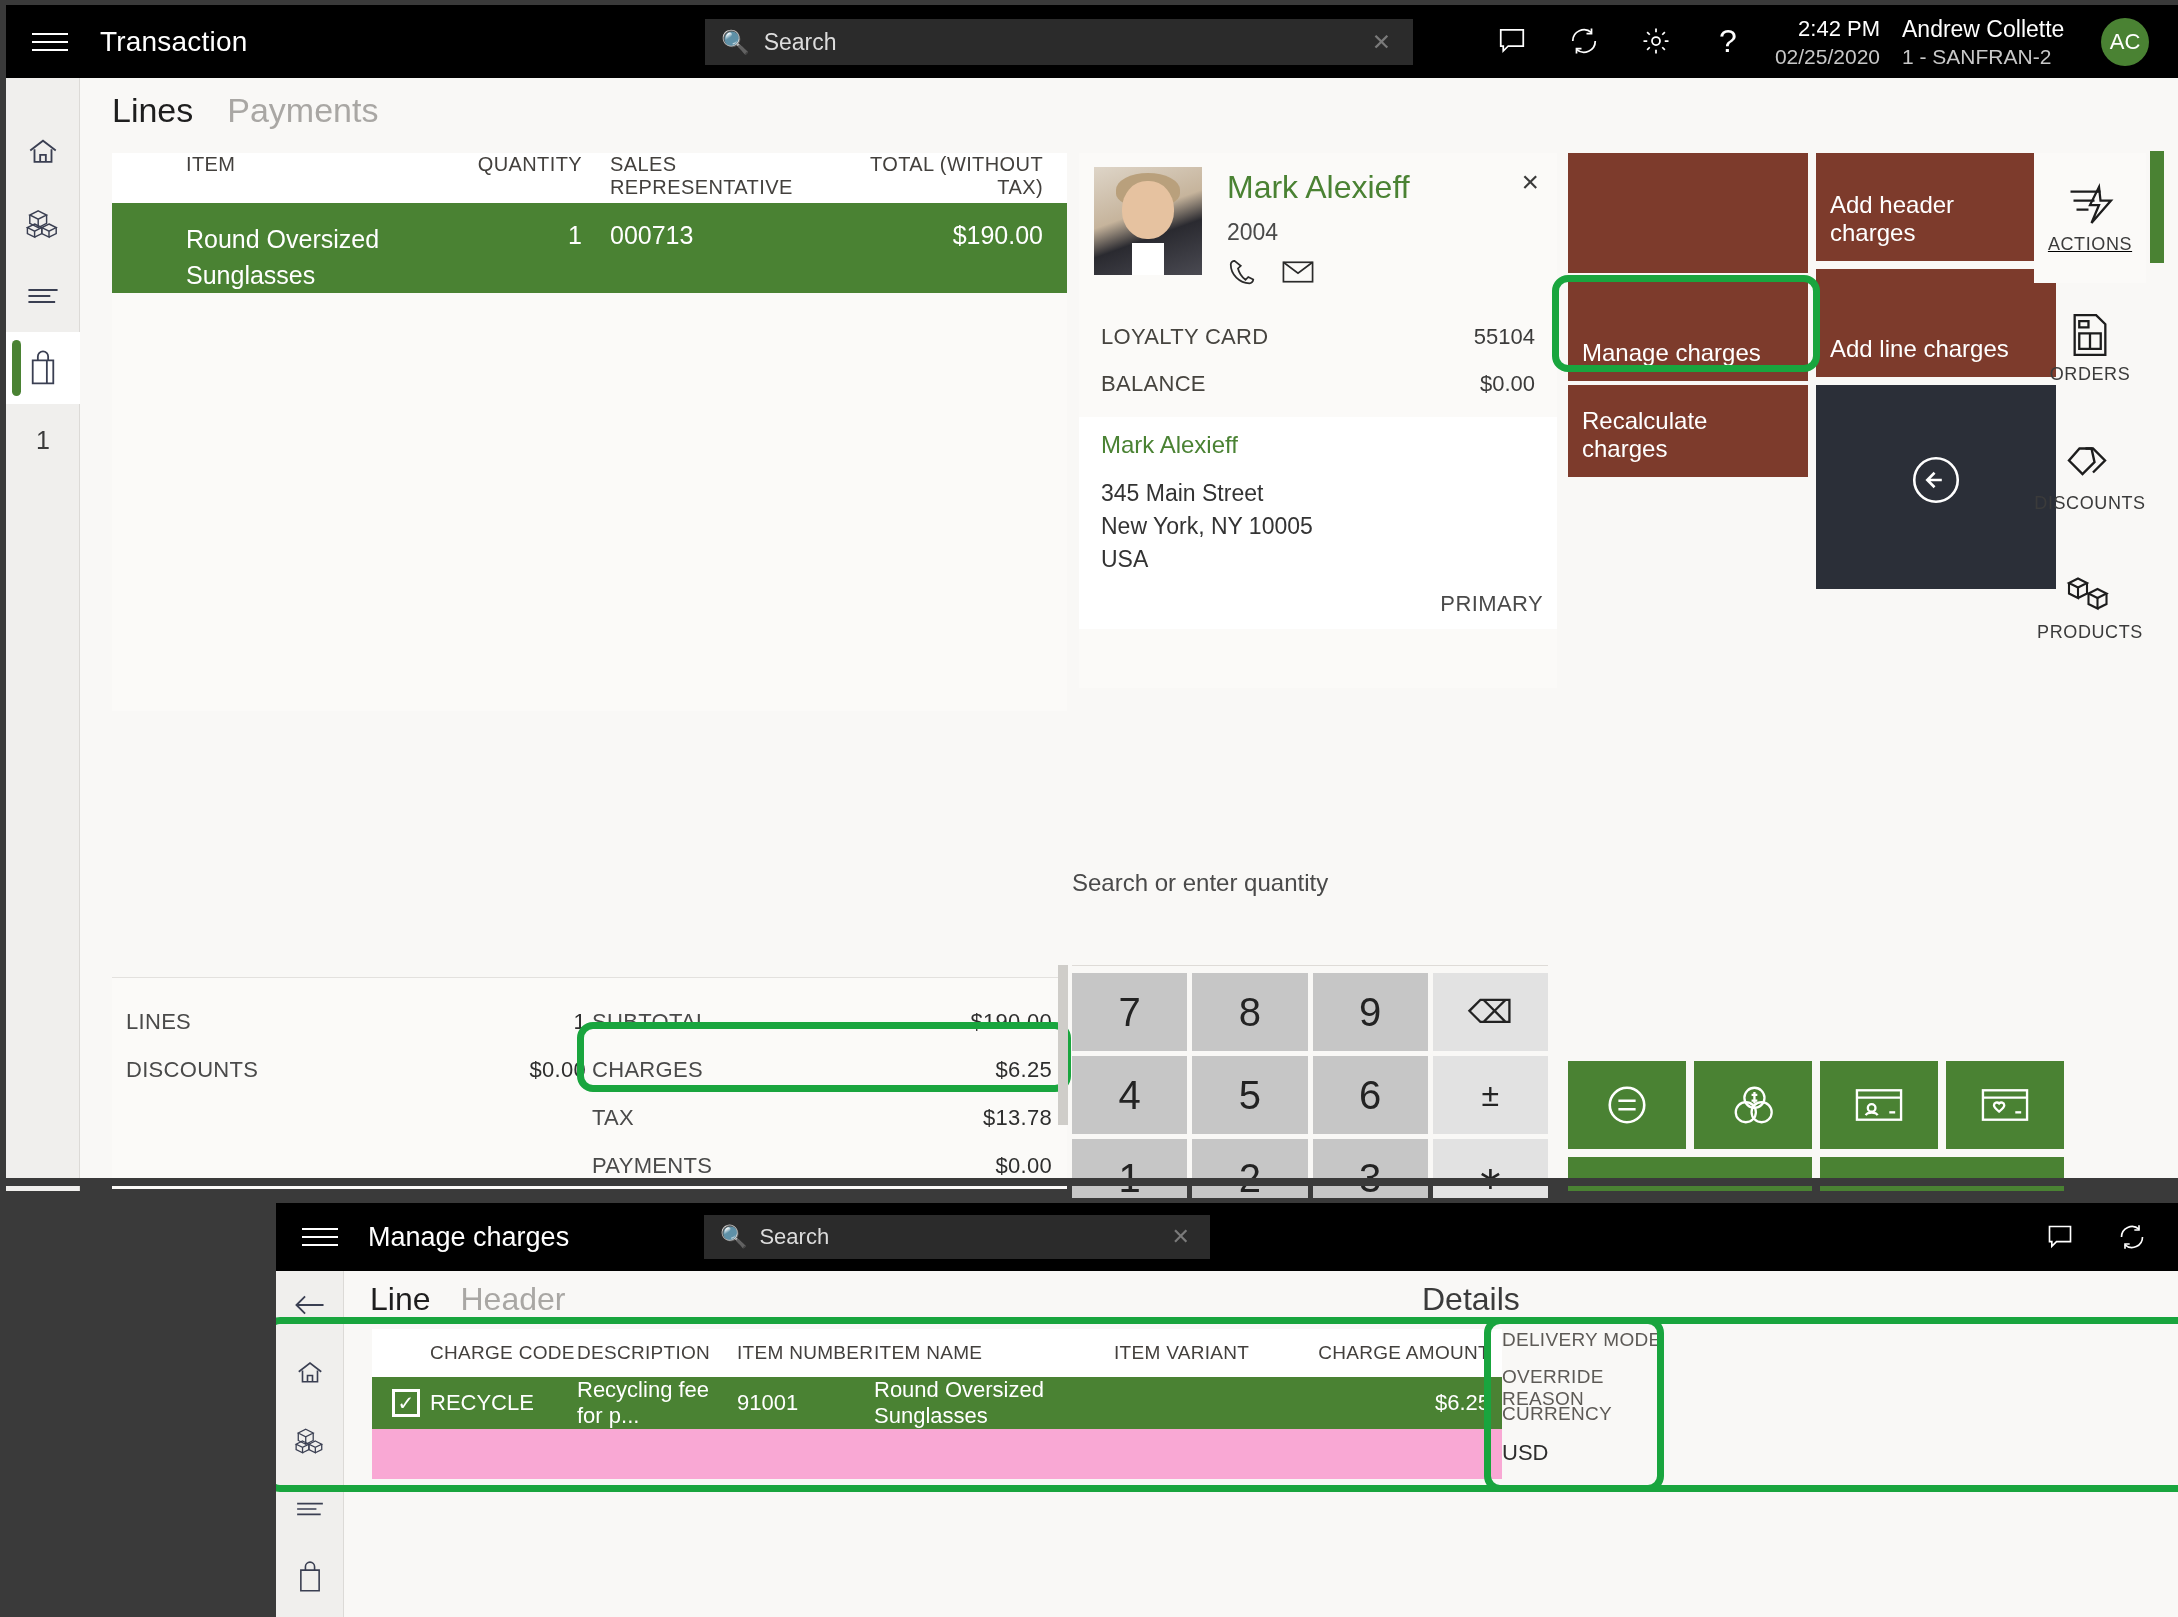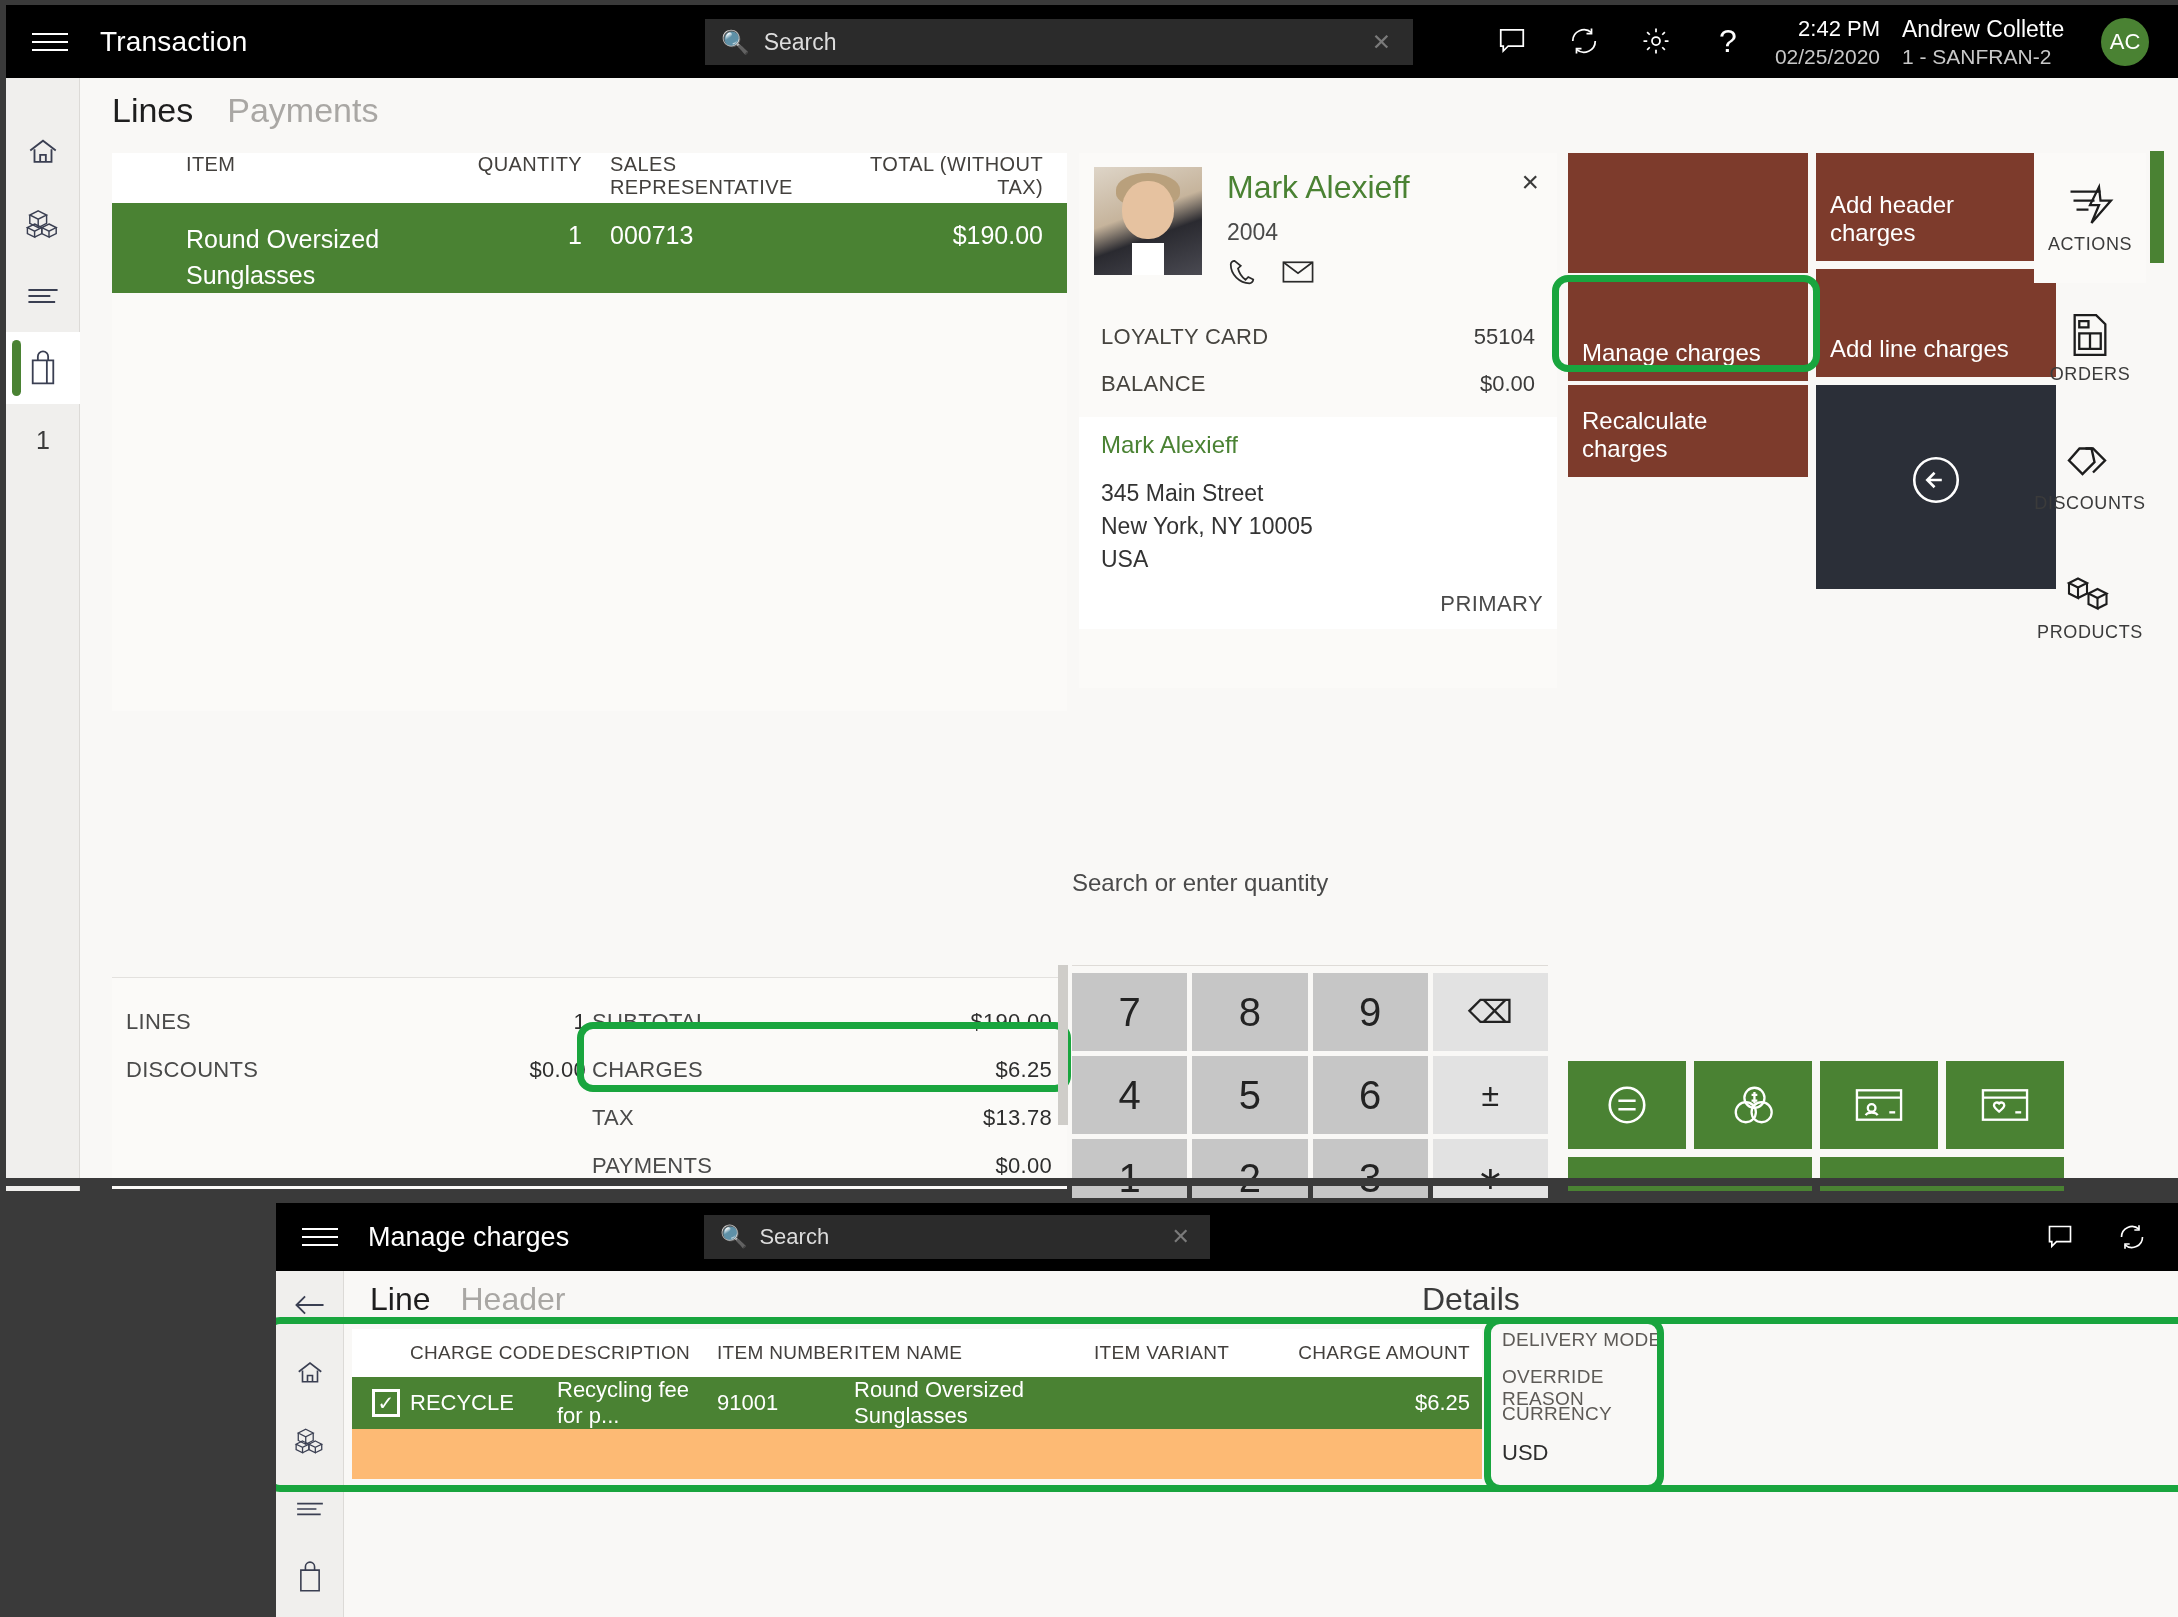--- a/index.html
+++ b/index.html
@@ -136,21 +136,21 @@
   .tile.dark { background: #2b2f38; align-items: center; justify-content: center; }
 
   .greenbox {
     position: absolute; border: 7px solid #19a53e; border-radius: 16px; pointer-events: none;
   }
 
   
   .iconrail { position: absolute; left: 2028px; top: 148px; width: 112px; }
   .irail-item { position: relative; width: 112px; height: 130px; display: flex; flex-direction: column;
                 align-items: center; justify-content: center; cursor: pointer; }
-  .irail-item.active { background: #fbfaf8; }
+  .irail-item.active { background: #fbfaf8; text-decoration: underline; }
   .irail-item .lbl { font-size: 18px; color: #3b3b3b; letter-spacing: .6px; margin-top: 6px; }
   .rail-scroll { position: absolute; left: 2144px; top: 146px; width: 14px; height: 112px; background: #4a8233; }
 
   
   .totals-wrap { position: absolute; left: 106px; top: 972px; width: 955px; height: 212px; background: #fbfaf8;
                  border-top: 1px solid #e3e1de; }
   .tot-left { position: absolute; left: 14px; top: 20px; width: 460px; }
   .tot-right { position: absolute; left: 480px; top: 20px; width: 460px; }
   .tot-row { display: flex; justify-content: space-between; height: 48px; align-items: center;
              font-size: 22px; color: #4a4a4a; letter-spacing: .3px; }
@@ -193,21 +193,21 @@
   .m-rail { position: absolute; left: 0; top: 68px; width: 68px; height: 351px; background: #f0efed;
             border-right: 1px solid #dcdad7; }
   .m-rail-item { width: 68px; height: 68px; display: flex; align-items: center; justify-content: center; cursor: pointer; }
 
   .m-tabs { position: absolute; left: 94px; top: 78px; display: flex; align-items: baseline; gap: 30px; }
   .m-tab { font-size: 32px; color: #a9a7a4; cursor: pointer; }
   .m-tab.active { color: #1e1e1e; }
 
   .m-details-title { position: absolute; left: 1146px; top: 78px; font-size: 32px; color: #3b3b3b; }
 
-  .charges-table { position: absolute; left: 76px; top: 126px; width: 1130px; background: #fdba74; height: 150px; }
+  .charges-table { position: absolute; left: 96px; top: 126px; width: 1130px; background: #f9a8d4; height: 150px; }
   .ch-head { display: flex; height: 48px; align-items: center; background: #fff; font-size: 19px; color: #43403d; letter-spacing: .3px; }
   .ch-row { display: flex; height: 52px; align-items: center; background: #4a8233; color: #fff; font-size: 22px; cursor: pointer; }
   .ch-c1 { width: 205px; padding-left: 58px; }
   .ch-c2 { width: 160px; }
   .ch-c3 { width: 137px; }
   .ch-c4 { width: 240px; }
   .ch-c5 { width: 190px; }
   .ch-c6 { width: 198px; text-align: right; padding-right: 12px; }
   .ch-check {
     position: absolute; left: 20px; width: 28px; height: 28px; border: 3px solid #fff;

